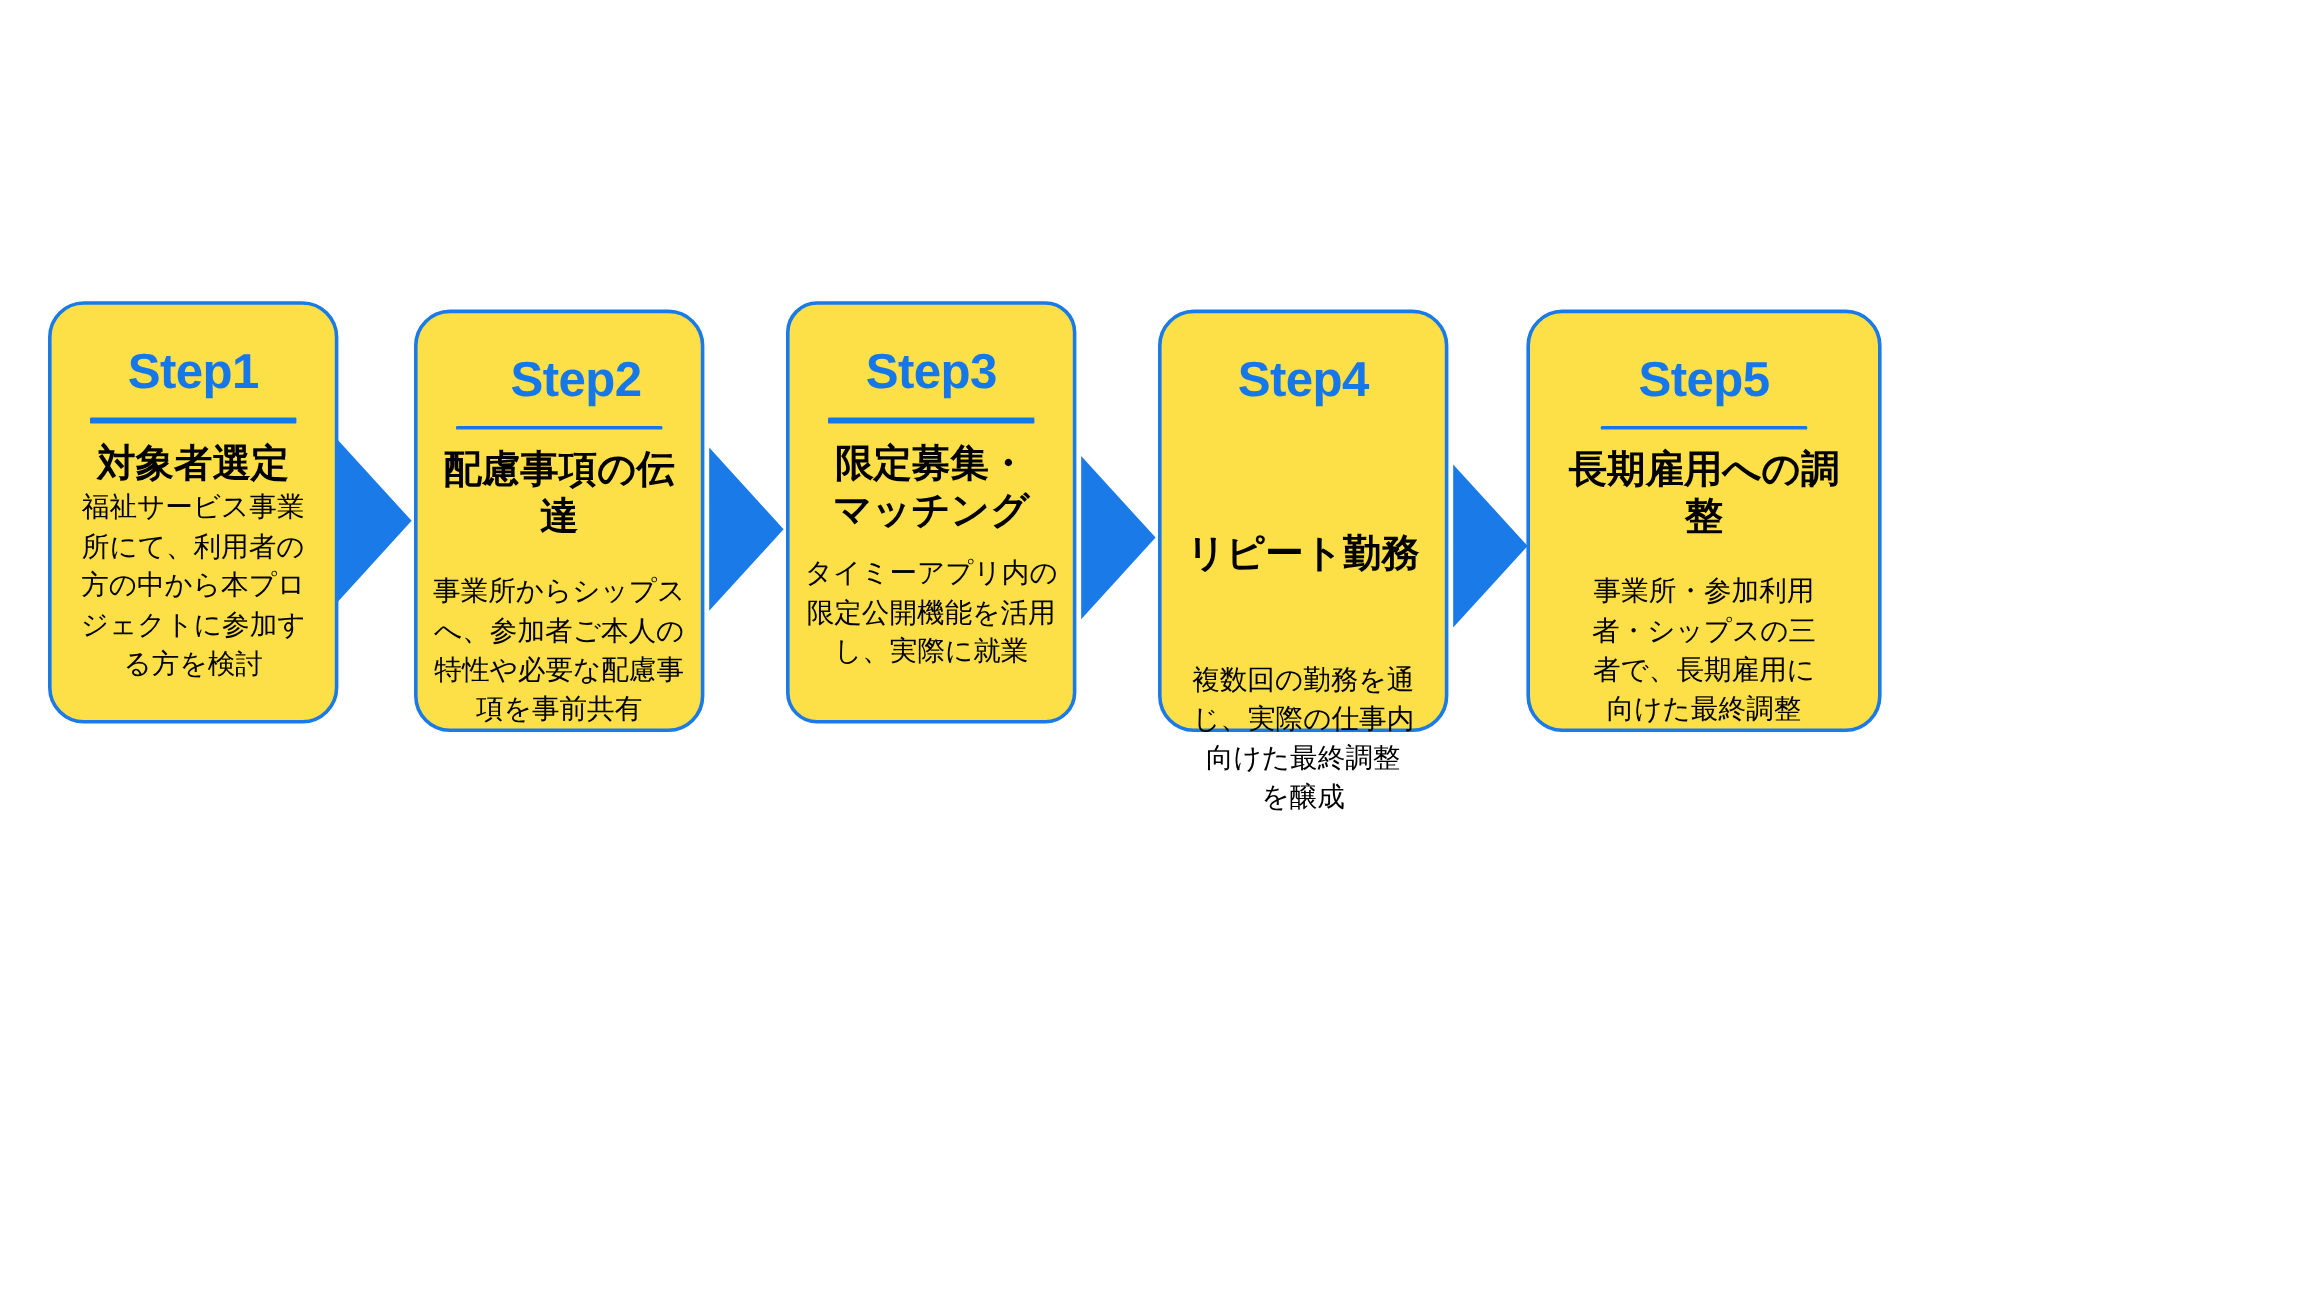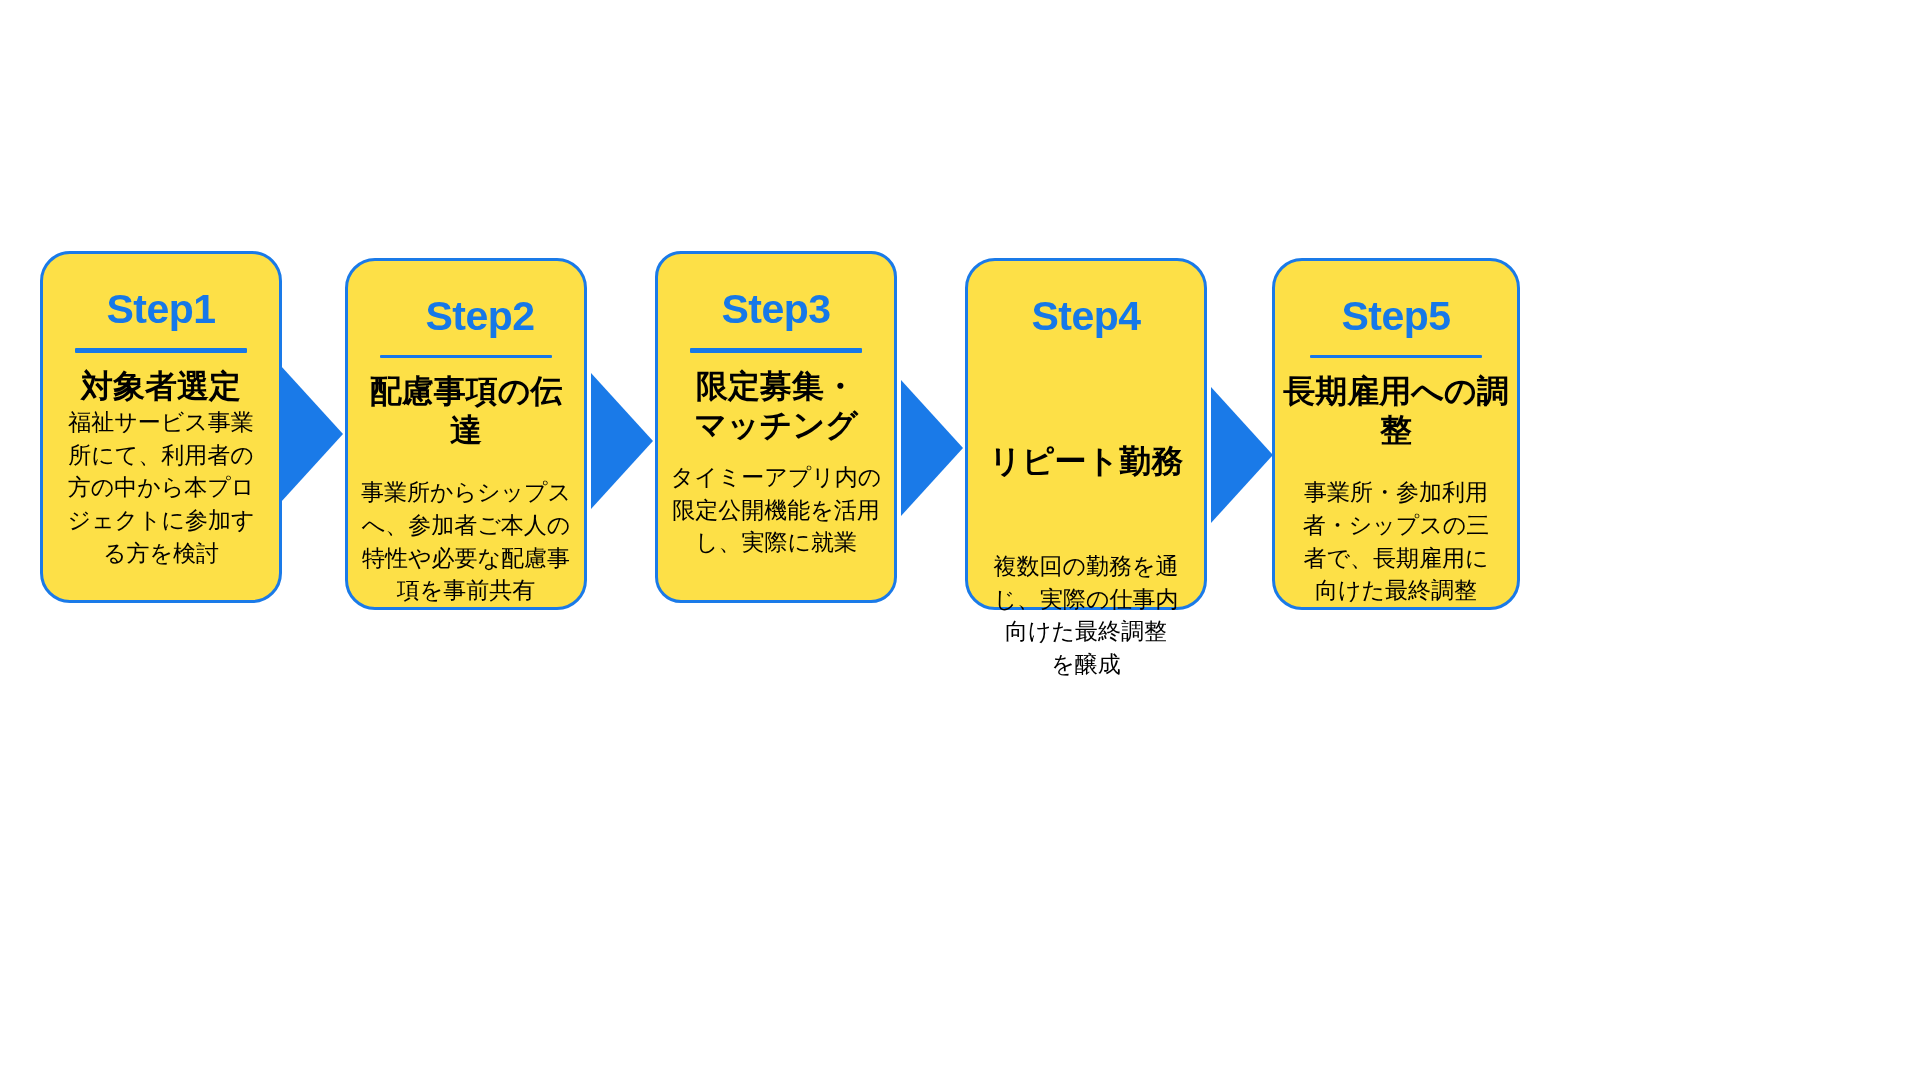--- a/index.html
+++ b/index.html
@@ -126,21 +126,21 @@
   <div class="step-card" style="left:965px; top:258px;gap:43px;">
     <div class="step-title" style="margin-top:35px;">Step4</div>
     <div class="step-rule" style="margin-top:18px;"></div>
     <div class="step-subtitle" style="margin-top:1px;">リピート勤務</div>
     <div class="step-body" style="margin-top:26px;">複数回の勤務を通
 じ、実際の仕事内
 向けた最終調整
 を醸成</div>
   </div>
 
-  <div class="step-card" style="left:1272px; top:258px; width:248px;">
+  <div class="step-card" style="left:1272px; top:258px; width:296px;">
     <div class="step-title" style="margin-top:35px;">Step5</div>
     <div class="step-rule" style="margin-top:18px;"></div>
     <div class="step-subtitle" style="margin-top:14px; width:235px;">長期雇用への調整</div>
     <div class="step-body" style="margin-top:26px;">事業所・参加利用
 者・シップスの三
 者で、長期雇用に
 向けた最終調整</div>
   </div>
 
 </div>

